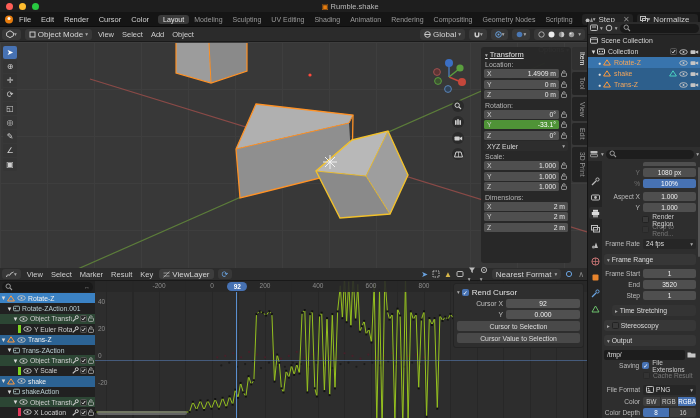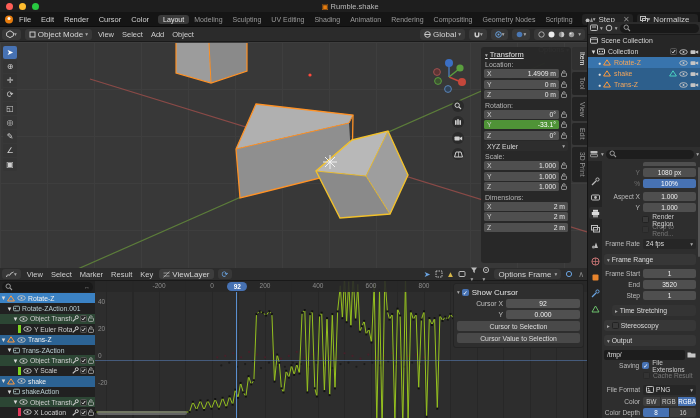--- a/index.html
+++ b/index.html
@@ -519,21 +519,21 @@
           </svg>
         </span>
       <span style="padding:0 2px"><svg width="8" height="8">
             <path d="M1,1.5 H7 L4.8,4.5 V7 L3.2,6 V4.5 Z" fill="#bbb"></path>
           </svg><span class="caret">▾</span></span>
       <span style="padding:0 2px"><svg width="8" height="8">
             <circle cx="4" cy="4" r="2.6" fill="none" stroke="#bbb"></circle>
             <circle cx="4" cy="4" r="0.8" fill="#bbb"></circle>
           </svg><span class="caret">▾</span></span>
       <span class="hdr-dd" style="height:10px">
-        <span>Options Frame</span>
+        <span>Nearest Format</span>
           <span class="caret" style="margin-left:3px">▾</span>
       </span>
       <span style="padding:0 2px">
           <svg width="8" height="8">
             <circle cx="4" cy="4" r="2.6" fill="none" stroke="#6aa3e0"></circle>
           </svg>
         </span>
       <span style="padding:0 3px;color:#888">∧</span>
     </div>
 
@@ -925,21 +925,21 @@
             <div class="ruler-tick" style="left: 317px;">800</div>
           </div>
         <div id="playhead" style="left: 140.63px;"></div>
         <div id="frame-badge" style="left: 132.38px;">92</div>
         <div id="ge-hscroll"></div>
 
         <div id="cursor-panel">
           <div class="cp-row">
             <span class="caret" style="margin-right:2px">▾</span>
             <span class="chk on">✓</span>
-            <span style="margin-left:3px;color:#e2e2e2">Show Cursor</span>
+            <span style="margin-left:3px;color:#e2e2e2">Rend Cursor</span>
           </div>
           <div class="cp-row">
             <span class="cp-lbl">Cursor X</span>
             <span class="cp-field">92</span>
           </div>
           <div class="cp-row">
             <span class="cp-lbl">Y</span>
             <span class="cp-field">0.000</span>
           </div>
           <div class="cp-btn">Cursor to Selection</div>

